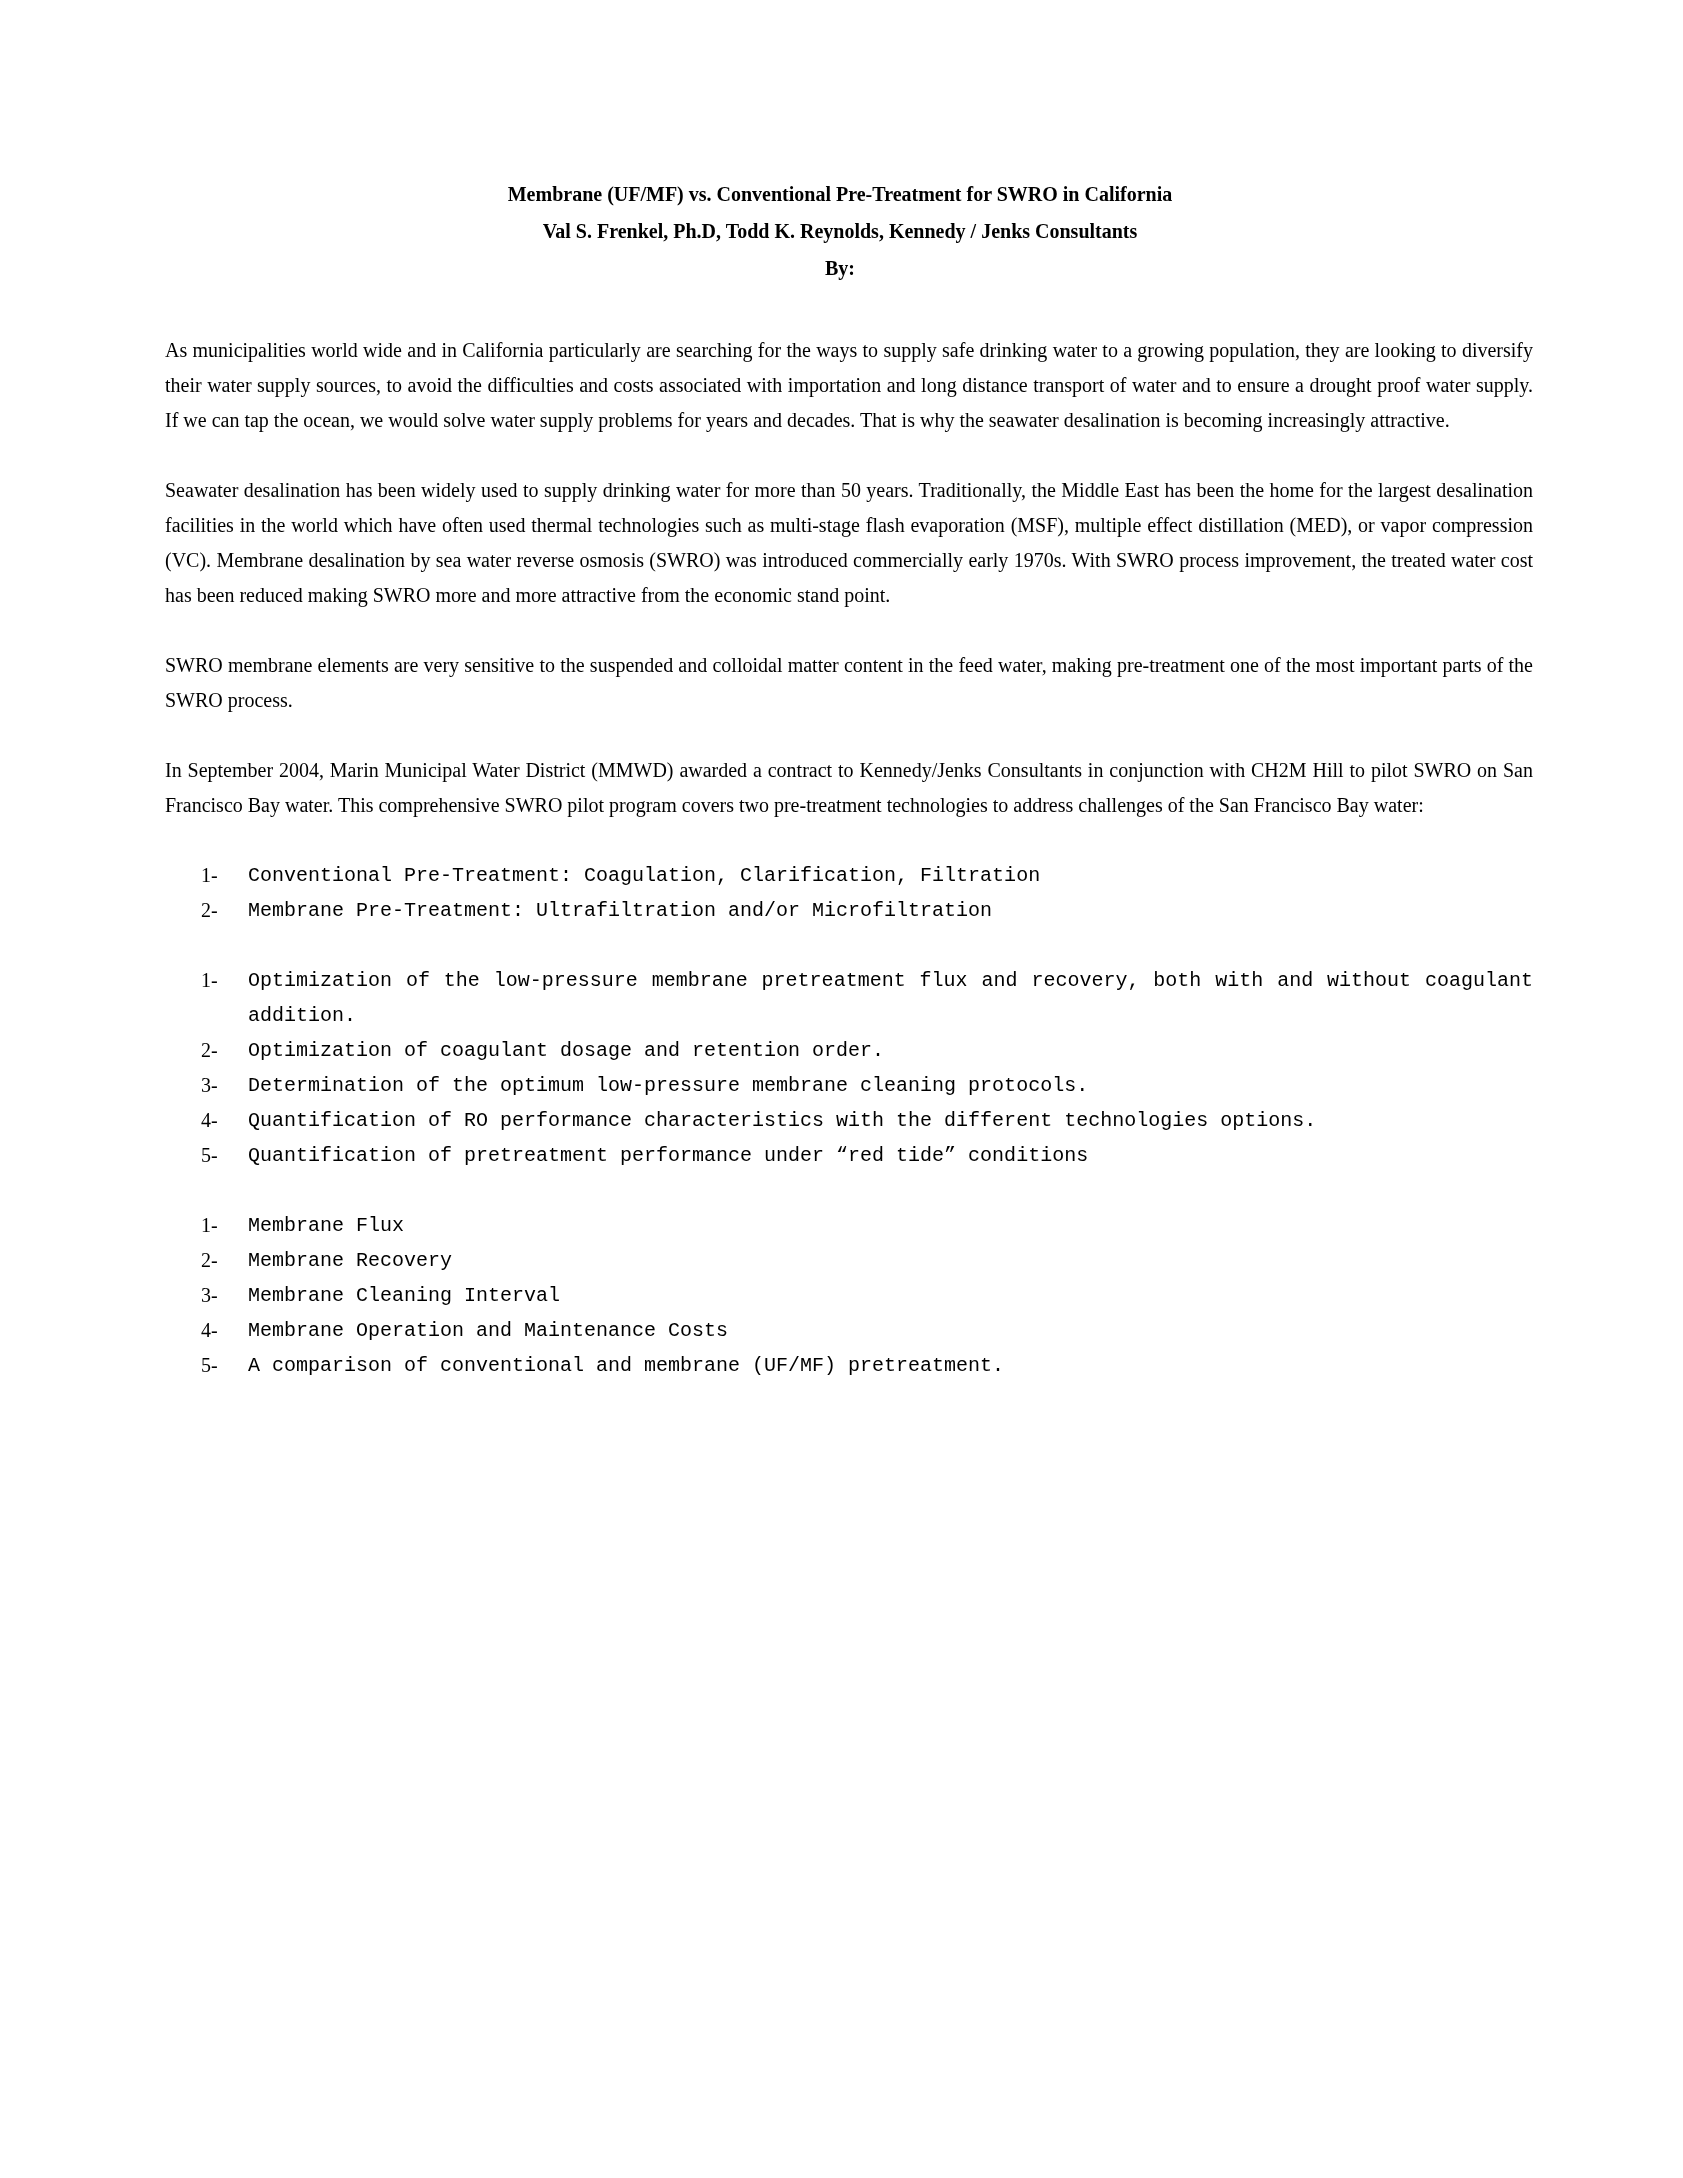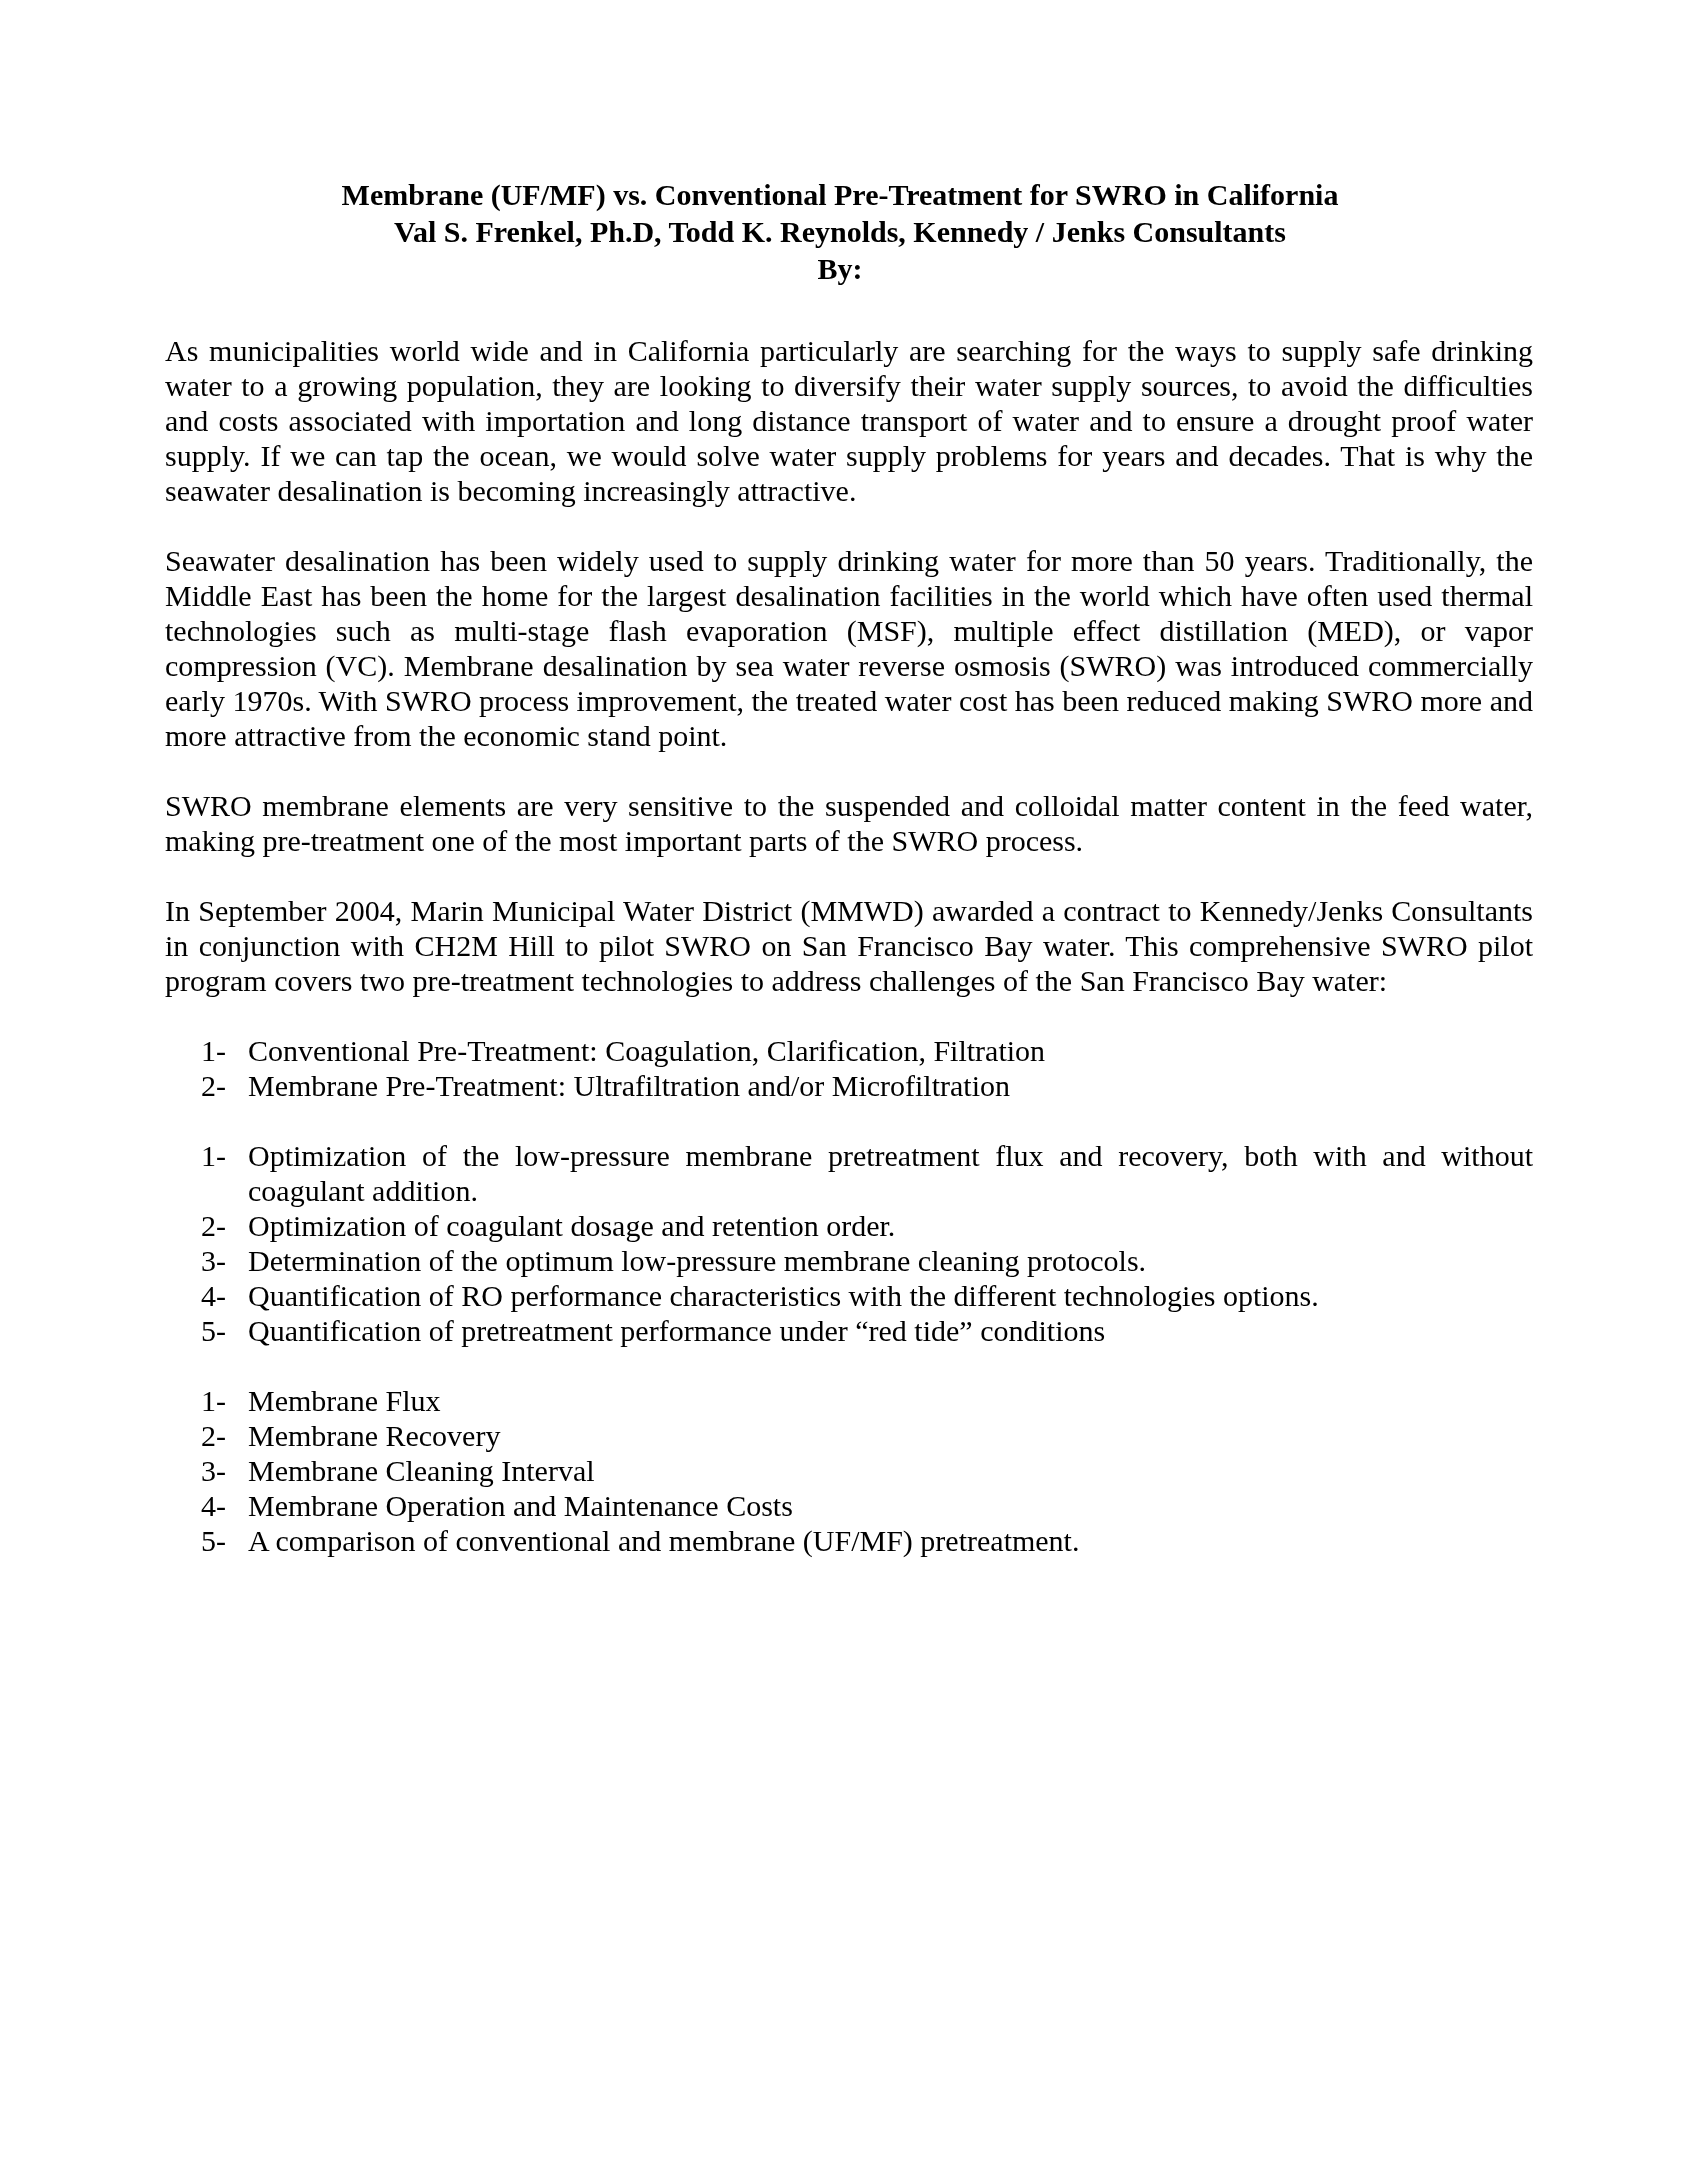--- a/index.html
+++ b/index.html
@@ -21,21 +21,21 @@
     width: 1683px;
     height: 2178px;
     background: #ffffff;
     overflow: hidden;
   }
   .content {
     position: absolute;
     left: 147px;
     top: 176px;
     width: 1386px;
-    font-size: 30px;
+    font-size: 20px;
     line-height: 35px;
   }
   .title-block {
     font-weight: 700;
     text-align: center;
     line-height: 37px;
     margin: 0 0 46px 0;
   }
   .title-line { white-space: pre-wrap; }
   .para {
@@ -50,20 +50,21 @@
     display: flex;
     align-items: flex-start;
   }
   .item-num {
     flex: 0 0 47px;
     width: 47px;
   }
   .item-text {
     flex: 1 1 auto;
     text-align: justify;
+    font-family: Liberation Mono, monospace;
   }
 </style>
 </head>
 <body>
 
 <div class="page">
   <div class="content">
 
     <div class="title-block">
       <div class="title-line">Membrane (UF/MF) vs. Conventional Pre-Treatment for SWRO in California</div>

